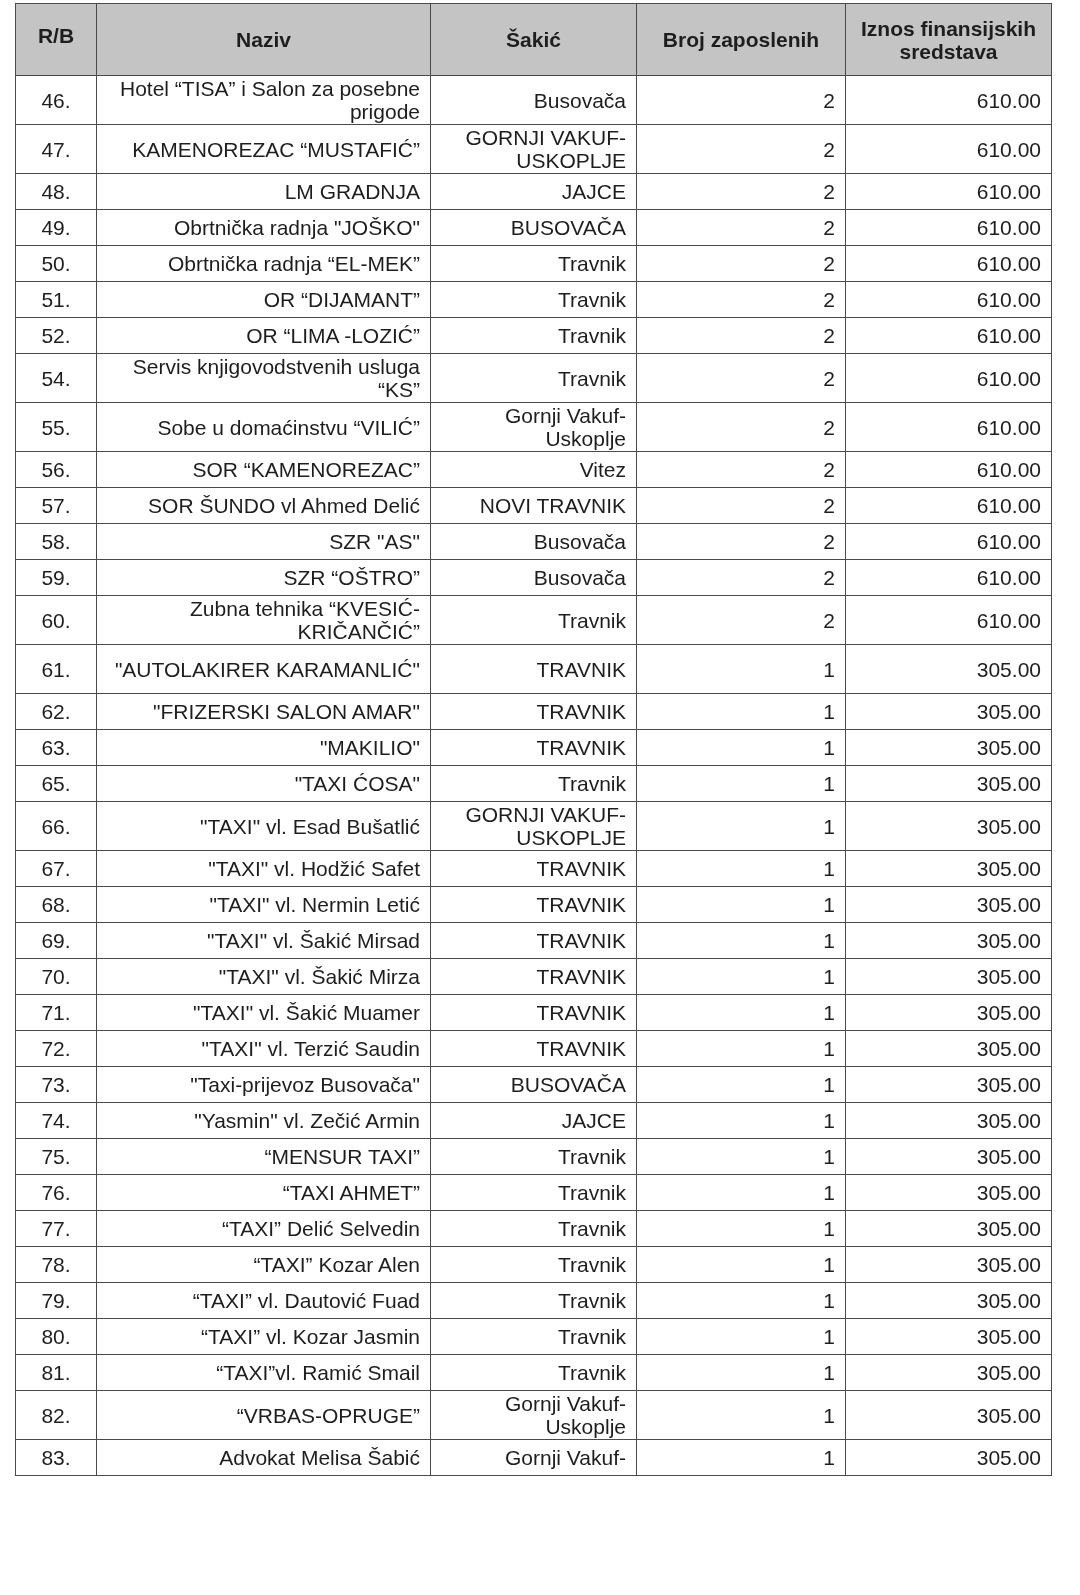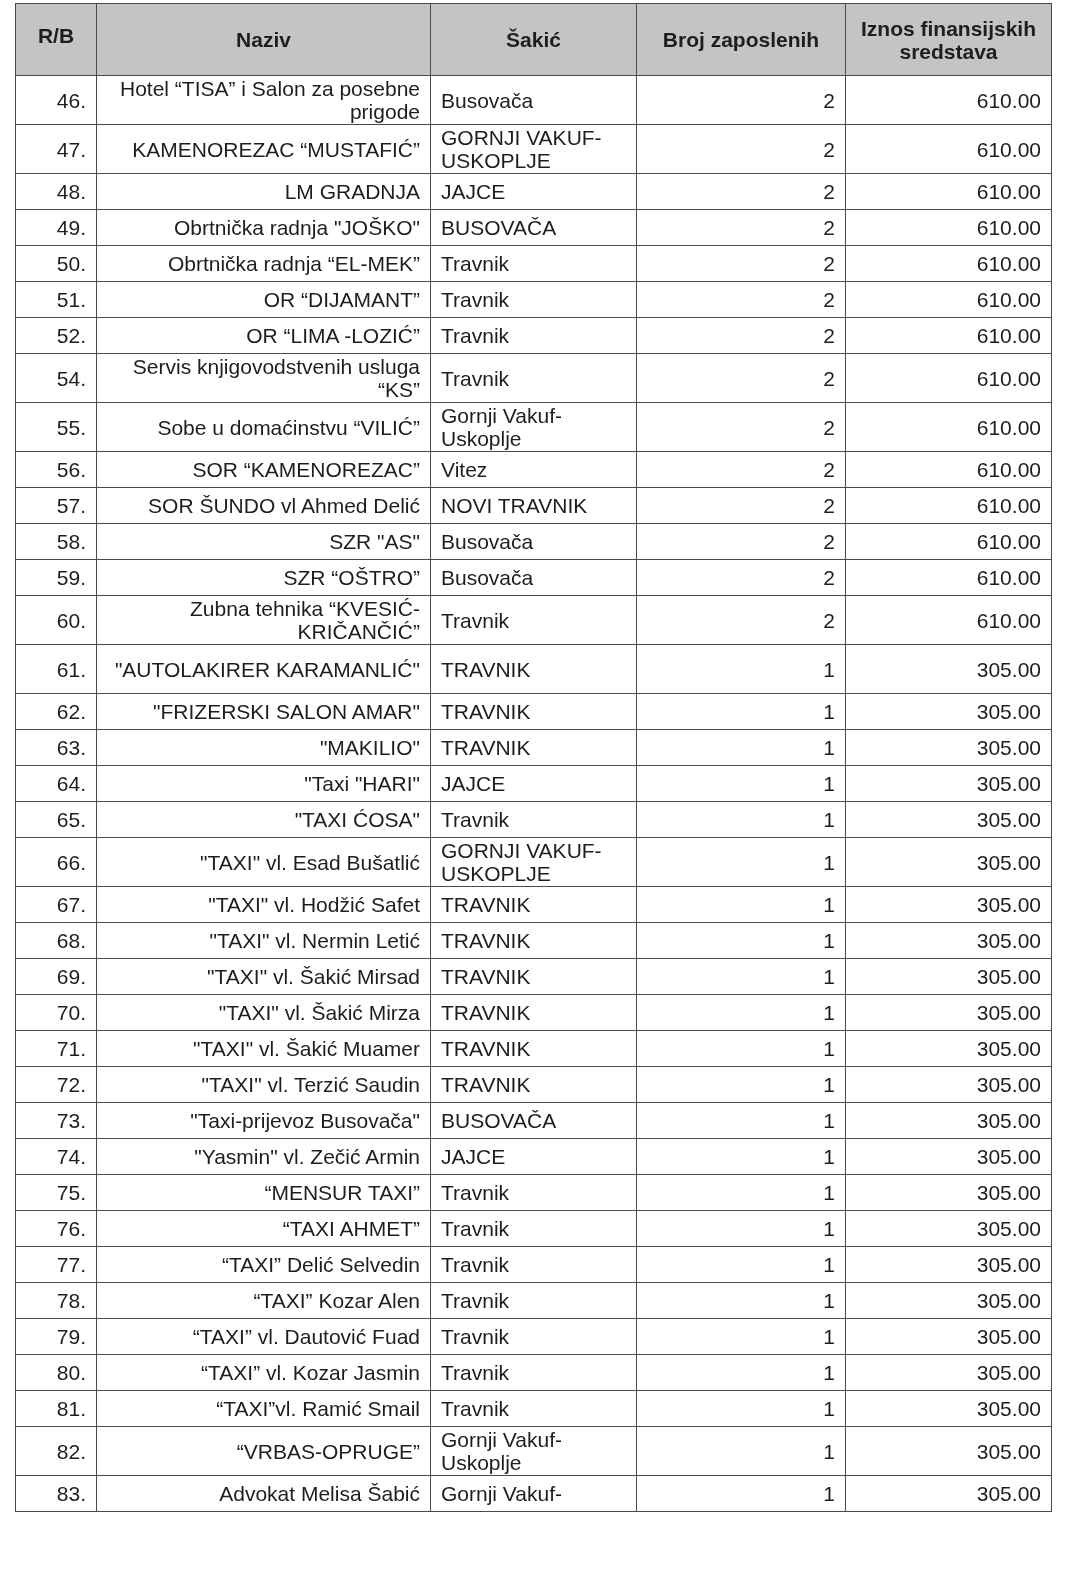--- a/index.html
+++ b/index.html
@@ -5,23 +5,23 @@
     html, body { margin: 0; padding: 0; background: #ffffff; }
     body { width: 1080px; height: 1595px; position: relative; overflow: hidden;
            font-family: "Liberation Sans", sans-serif; color: #1e1e1e; }
     table.grid { position: absolute; left: 15px; top: 3px; border-collapse: collapse;
                  table-layout: fixed; width: 1036px; }
     table.grid td, table.grid th { border: 1.5px solid #4a4a4a; padding: 0 10px;
                  font-size: 21px; line-height: 23px; vertical-align: middle; }
     table.grid th { background: #c4c4c4; font-weight: bold; text-align: center;
                  height: 51px; padding: 0 6px; }
     table.grid th.rb { vertical-align: top; padding-top: 20px; }
-    td.rb { text-align: right; }
+    td.rb { text-align: center; }
     td.naziv { text-align: right; }
-    td.opcina { text-align: left; }
+    td.opcina { text-align: right; }
     td.broj, td.iznos { text-align: right; padding-right: 12px; }
     tr.r1 td { height: 35px; }
     tr.r2 td { height: 48px; }
     col.c1 { width: 81px; } col.c2 { width: 334px; } col.c3 { width: 206px; }
     col.c4 { width: 209px; } col.c5 { width: 206px; }
   </style>
 </head>
 <body>
 
 <table class="grid">
@@ -155,27 +155,20 @@
         <td class="iznos">305.00</td>
       </tr>
       <tr class="r1">
         <td class="rb">63.</td>
         <td class="naziv">"MAKILIO"</td>
         <td class="opcina">TRAVNIK</td>
         <td class="broj">1</td>
         <td class="iznos">305.00</td>
       </tr>
       <tr class="r1">
-        <td class="rb">64.</td>
-        <td class="naziv">"Taxi "HARI"</td>
-        <td class="opcina">JAJCE</td>
-        <td class="broj">1</td>
-        <td class="iznos">305.00</td>
-      </tr>
-      <tr class="r1">
         <td class="rb">65.</td>
         <td class="naziv">"TAXI ĆOSA"</td>
         <td class="opcina">Travnik</td>
         <td class="broj">1</td>
         <td class="iznos">305.00</td>
       </tr>
       <tr class="r2">
         <td class="rb">66.</td>
         <td class="naziv">"TAXI" vl. Esad Bušatlić</td>
         <td class="opcina">GORNJI VAKUF-USKOPLJE</td>

